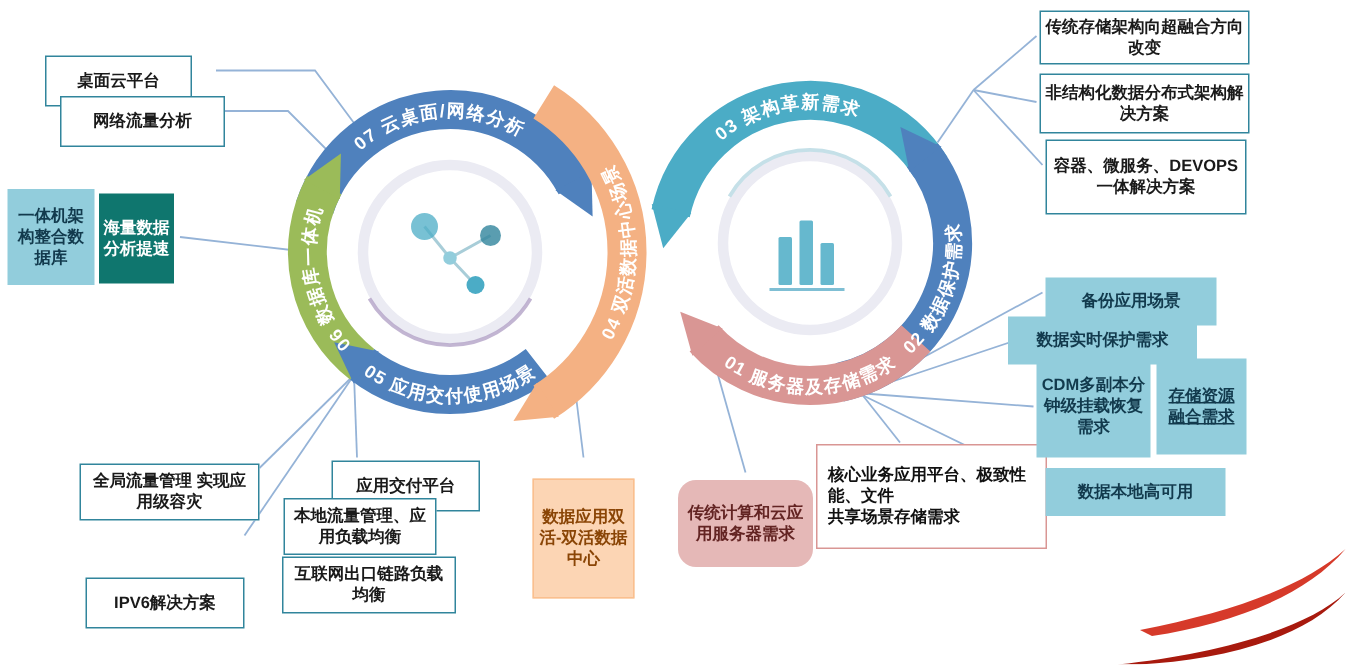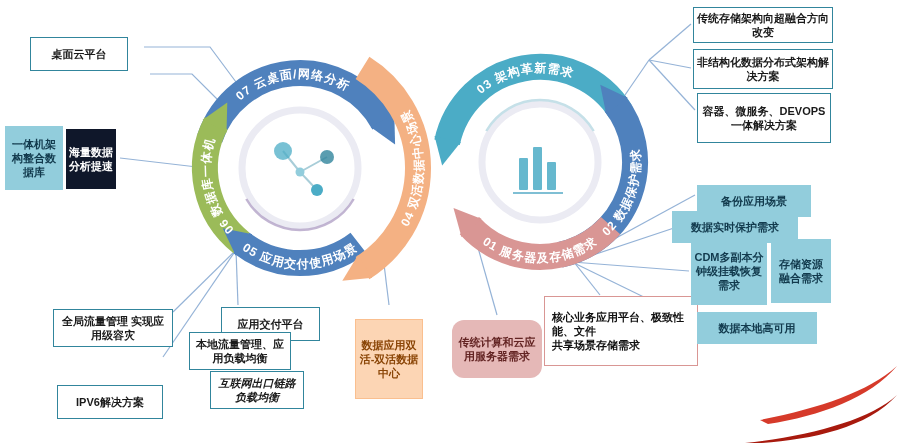--- a/index.html
+++ b/index.html
@@ -8,21 +8,21 @@
     font-family:"Liberation Sans",sans-serif;
   }
   .canvas svg{position:absolute;left:0;top:0;}
   .box{
     position:absolute;box-sizing:border-box;display:flex;align-items:center;justify-content:center;
     text-align:center;font-weight:bold;font-size:11px;line-height:1.3;color:#1a1a1a;
     padding:16px 3px;white-space:pre-line;
   }
   .outline{background:#ffffff;border:1px solid #31859c;}
   .chip{background:#92cddc;color:#123a4d;}
-  .green{background:#0f172a;color:#ffffff;}
+  .green{background:#0f766e;color:#ffffff;}
   .orangebox{background:#fcd5b4;border:1px solid #fabf8f;color:#8a4506;}
   .salmonbox{background:#e5b8b7;color:#632423;}
   .salmonoutline{background:#ffffff;border:1px solid #d99694;color:#111111;}
   .left{justify-content:flex-start;text-align:left;padding:3px 7px;}
   .arc-label{font-family:"Liberation Sans",sans-serif;font-weight:bold;font-size:12px;fill:#ffffff;letter-spacing:1px;}
 </style>
 </head>
 <body>
 
 <div class="canvas">
@@ -127,37 +127,38 @@
     </text>
     <text class="arc-label">
       <textPath href="#tp01" startOffset="50%" text-anchor="middle">01 服务器及存储需求</textPath>
     </text>
 
     <path d="M 760 420 C 820 408 868 392 897 366 C 870 398 820 416 768 424 Z" fill="#d63a2a"></path>
     <path d="M 745 443 C 810 436 870 420 897 395 C 868 428 810 440 760 443 Z" fill="#a81a0e"></path>
   </svg>
 
   <div class="box outline" style="left:30px;top:37px;width:98px;height:21px;">桌面云平台</div>
+  <div class="box outline" style="left:40px;top:64px;width:110px;height:21px;">网络流量分析</div>
   <div class="box chip" style="left:5px;top:126px;width:58px;height:64px;">一体机架构整合数据库</div>
   <div class="box green" style="left:66px;top:129px;width:50px;height:60px;">海量数据分析提速</div>
 
   <div class="box outline" style="left:53px;top:309px;width:120px;height:38px;">全局流量管理 实现应用级容灾</div>
   <div class="box outline" style="left:57px;top:357px;width:106px;height:21px;margin-top:28px;">IPV6解决方案</div>
   <div class="box outline" style="left:189px;top:307px;width:99px;height:21px;margin-left:32px;">应用交付平台</div>
   <div class="box outline" style="left:189px;top:332px;width:102px;height:38px;">本地流量管理、应用负载均衡</div>
-  <div class="box outline" style="left:210px;top:371px;width:94px;height:38px;font-style:italic;">互联网出口链路负载均衡</div>
+  <div class="box outline" style="left:188px;top:371px;width:116px;height:38px;">互联网出口链路负载均衡</div>
 
   <div class="box orangebox" style="left:355px;top:319px;width:68px;height:80px;">数据应用双活-双活数据中心</div>
   <div class="box salmonbox" style="left:452px;top:320px;width:90px;height:58px;border-radius:12px;">传统计算和云应用服务器需求</div>
   <div class="box salmonoutline left" style="left:544px;top:296px;width:154px;height:70px;">核心业务应用平台、极致性能、文件
 共享场景存储需求</div>
 
   <div class="box outline" style="left:693px;top:7px;width:140px;height:36px;">传统存储架构向超融合方向改变</div>
   <div class="box outline" style="left:693px;top:49px;width:140px;height:40px;">非结构化数据分布式架构解决方案</div>
   <div class="box outline" style="left:697px;top:93px;width:134px;height:50px;">容器、微服务、DEVOPS一体解决方案</div>
 
   <div class="box chip" style="left:697px;top:185px;width:114px;height:20px;">备份应用场景</div>
   <div class="box chip" style="left:672px;top:211px;width:126px;height:20px;">数据实时保护需求</div>
   <div class="box chip" style="left:691px;top:237px;width:76px;height:68px;">CDM多副本分钟级挂载恢复需求</div>
-  <div class="box chip" style="left:771px;top:239px;width:60px;height:64px;">存储资源融合需求</div>
+  <div class="box chip" style="left:771px;top:239px;width:60px;height:64px;text-decoration:underline;">存储资源融合需求</div>
   <div class="box chip" style="left:697px;top:312px;width:120px;height:20px;">数据本地高可用</div>
 
 </div>
 
 </body></html>

